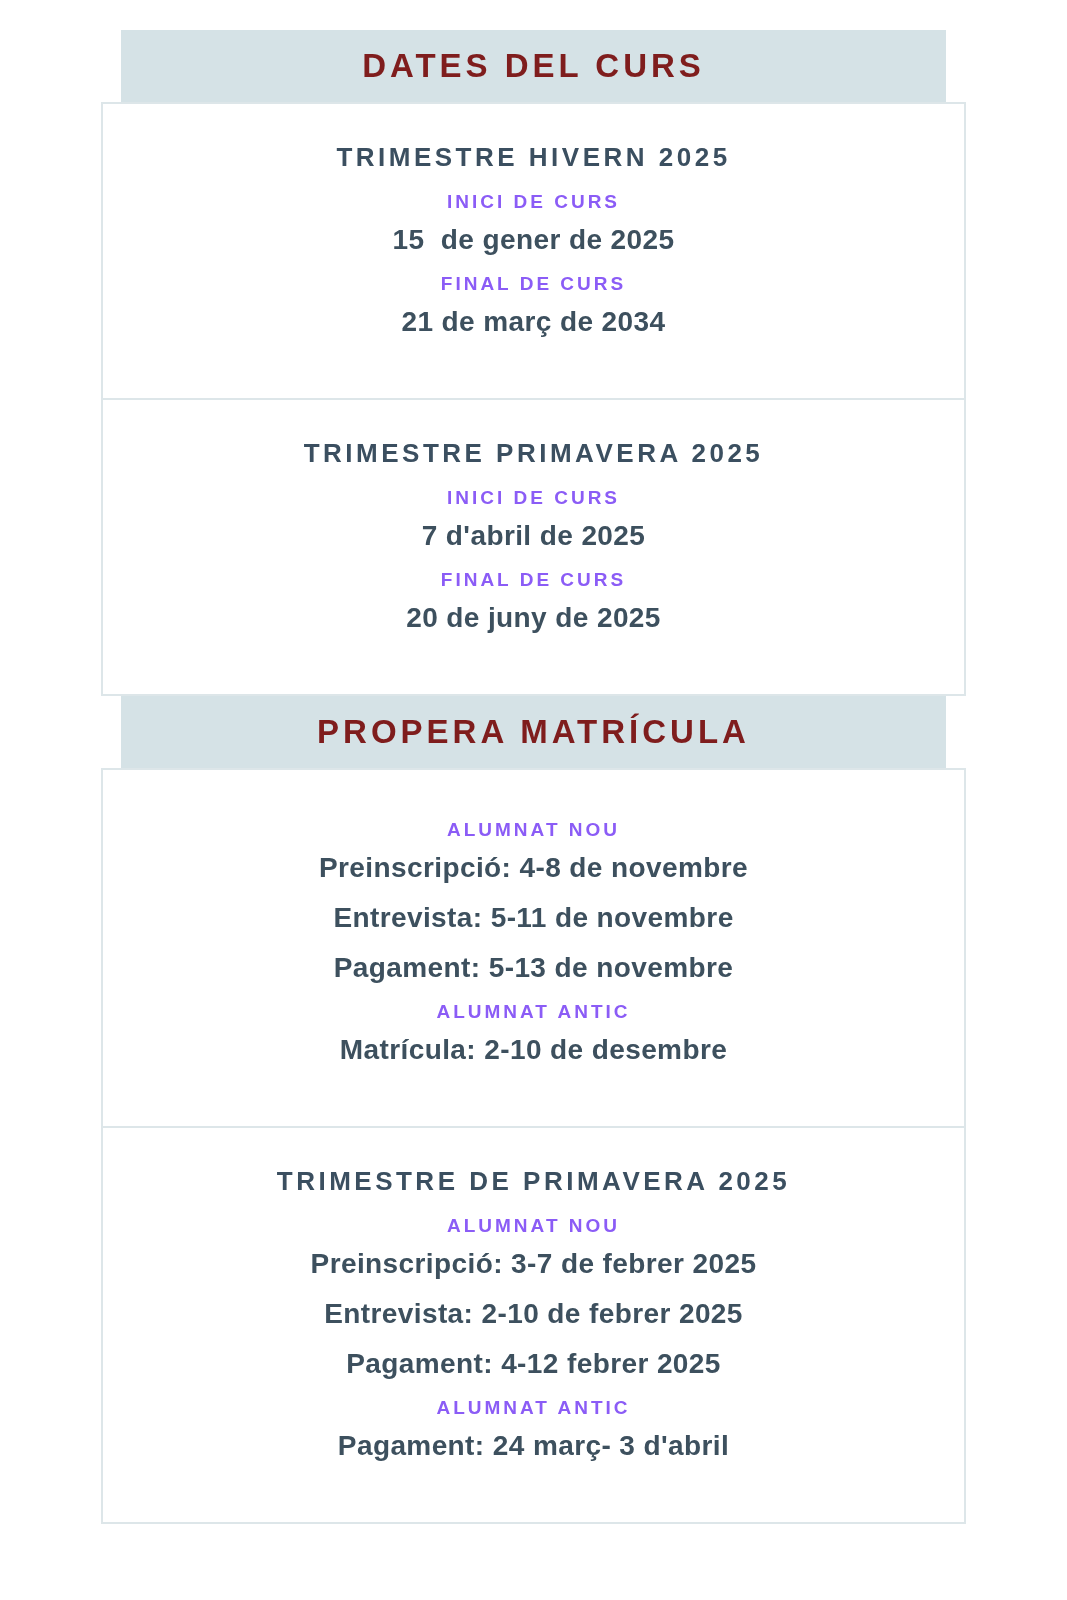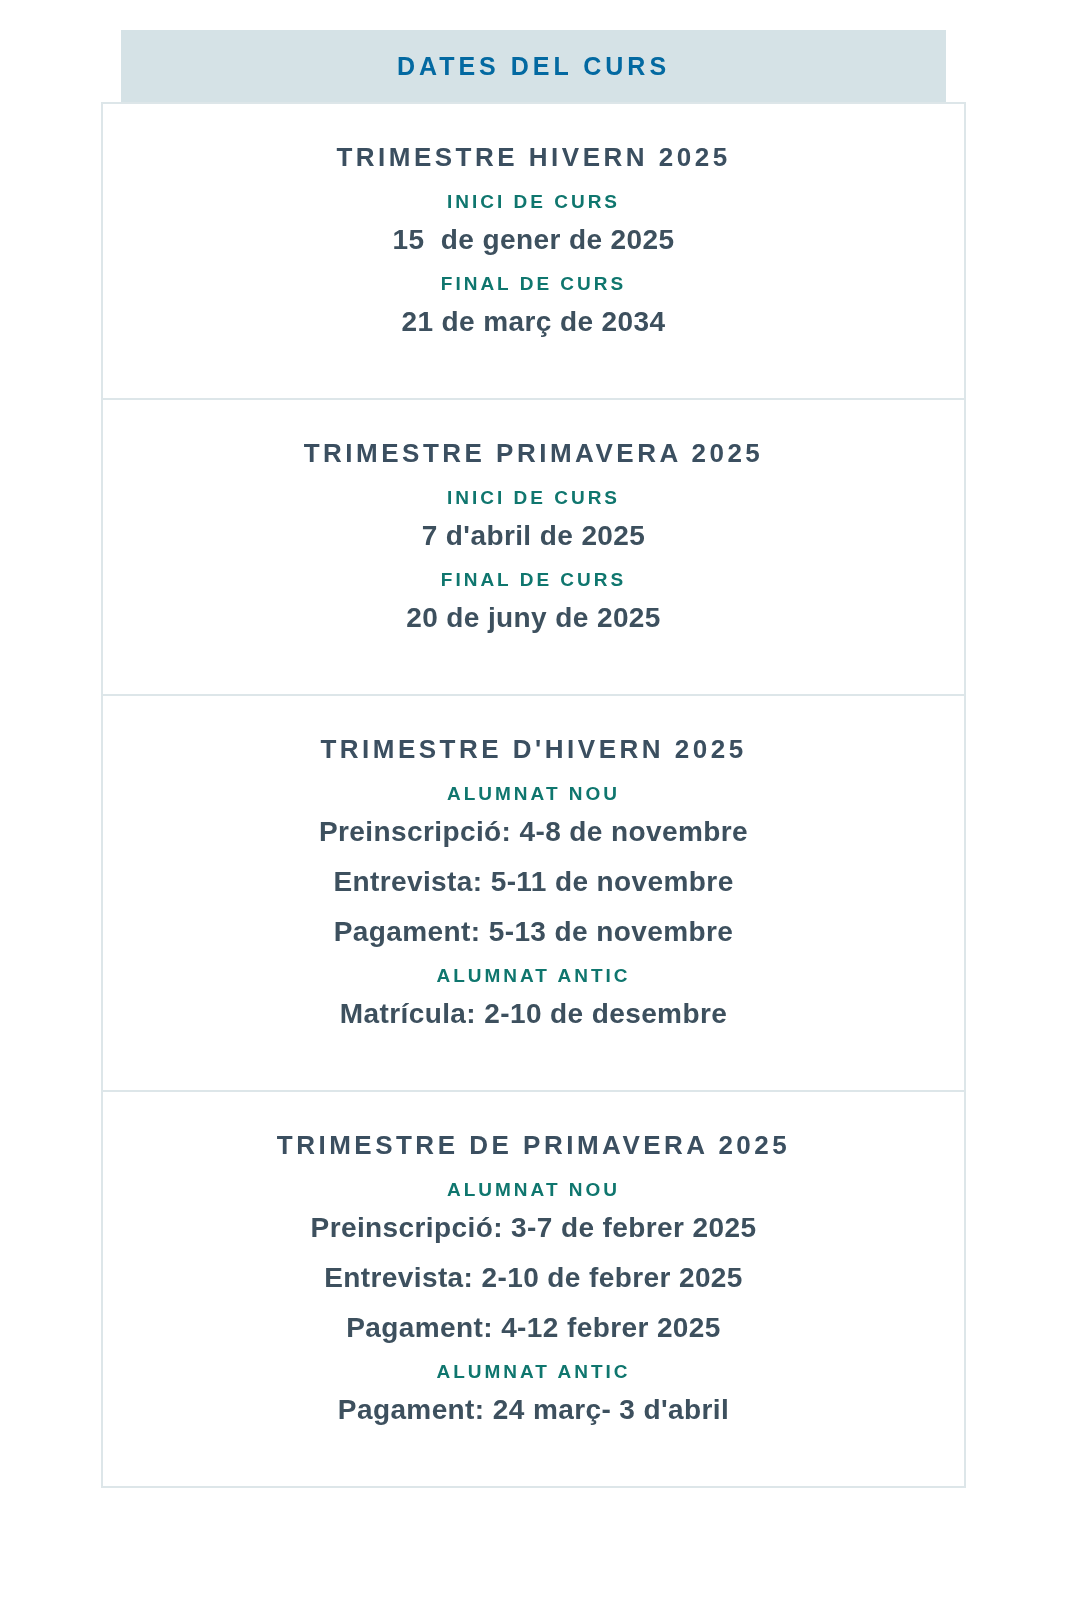--- a/index.html
+++ b/index.html
@@ -19,24 +19,24 @@
     text-align: center;
   }
   .section-bar {
     width: 825px;
     height: 72px;
     margin: 0 auto;
     background: #d5e2e6;
     display: flex;
     align-items: center;
     justify-content: center;
-    font-size: 25px;
+    font-size: 33px;
     font-weight: 700;
     letter-spacing: 4px;
-    color: #0369a1;
+    color: #7f1d1d;
   }
   .section-bar.first {
     margin-top: 30px;
   }
   .card {
     width: 865px;
     margin: 0 auto;
     background: #ffffff;
     border: 2px solid #dde6e9;
     box-sizing: border-box;
@@ -52,21 +52,21 @@
     font-weight: 600;
     letter-spacing: 3.5px;
     color: #3b4f60;
     margin: 0 0 16px 0;
   }
   .period-label {
     font-size: 19px;
     line-height: 24px;
     font-weight: 700;
     letter-spacing: 3px;
-    color: #0f766e;
+    color: #8b5cf6;
     margin: 12px 0 6px 0;
   }
   .date-line {
     font-size: 28px;
     line-height: 36px;
     font-weight: 700;
     letter-spacing: 0.4px;
     color: #3d505e;
     margin: 8px 0 14px 0;
     white-space: pre-wrap;
@@ -86,22 +86,22 @@
         <div class="period-label">FINAL DE CURS</div>
         <div class="date-line">21 de març de 2034</div>
       </div>
       <div class="card">
         <div class="card-title">TRIMESTRE PRIMAVERA 2025</div>
         <div class="period-label">INICI DE CURS</div>
         <div class="date-line">7 d'abril de 2025</div>
         <div class="period-label">FINAL DE CURS</div>
         <div class="date-line">20 de juny de 2025</div>
       </div>
+      <div class="section-bar">PROPERA MATRÍCULA</div>
       <div class="card">
-        <div class="card-title">TRIMESTRE D'HIVERN 2025</div>
         <div class="period-label">ALUMNAT NOU</div>
         <div class="date-line">Preinscripció: 4-8 de novembre</div>
         <div class="date-line">Entrevista: 5-11 de novembre</div>
         <div class="date-line">Pagament: 5-13 de novembre</div>
         <div class="period-label">ALUMNAT ANTIC</div>
         <div class="date-line">Matrícula: 2-10 de desembre</div>
       </div>
       <div class="card">
         <div class="card-title">TRIMESTRE DE PRIMAVERA 2025</div>
         <div class="period-label">ALUMNAT NOU</div>

